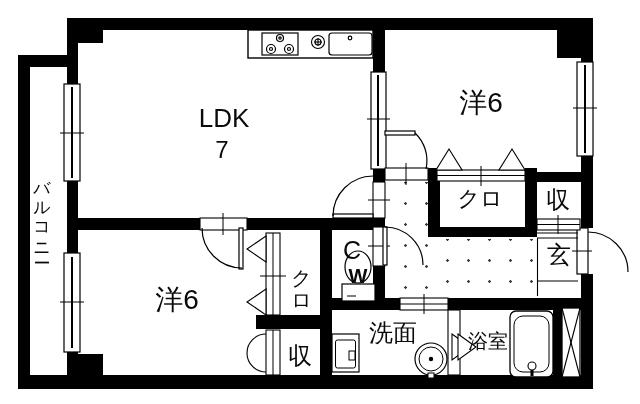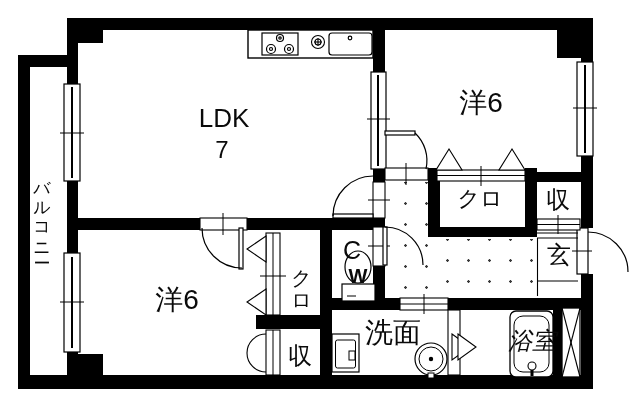--- a/index.html
+++ b/index.html
@@ -224,15 +224,15 @@
   <div class="lbl" style="left:480px;top:199px;font-size:22px;">クロ</div>
   <div class="lbl" style="left:558px;top:200px;font-size:24px;">収</div>
   <div class="lbl" style="left:559px;top:255px;font-size:24px;">玄</div>
 
   <div class="lbl v" style="left:302px;top:281px;font-size:20px;letter-spacing:3px;">クロ</div>
   <div class="lbl" style="left:300px;top:356px;font-size:24px;">収</div>
 
   <div class="lbl" style="left:352px;top:250px;font-size:25px;">C</div>
   <div class="lbl" style="left:358px;top:276px;font-size:20px;font-weight:bold;">W</div>
 
-  <div class="lbl" style="left:393px;top:333px;font-size:28px;">洗面</div>
-  <div class="lbl" style="left:532px;top:341px;font-size:24px;font-style:italic;">浴室</div>
+  <div class="lbl" style="left:393px;top:333px;font-size:24px;">洗面</div>
+  <div class="lbl" style="left:488px;top:341px;font-size:20px;">浴室</div>
 </div>
 
 </body></html>

